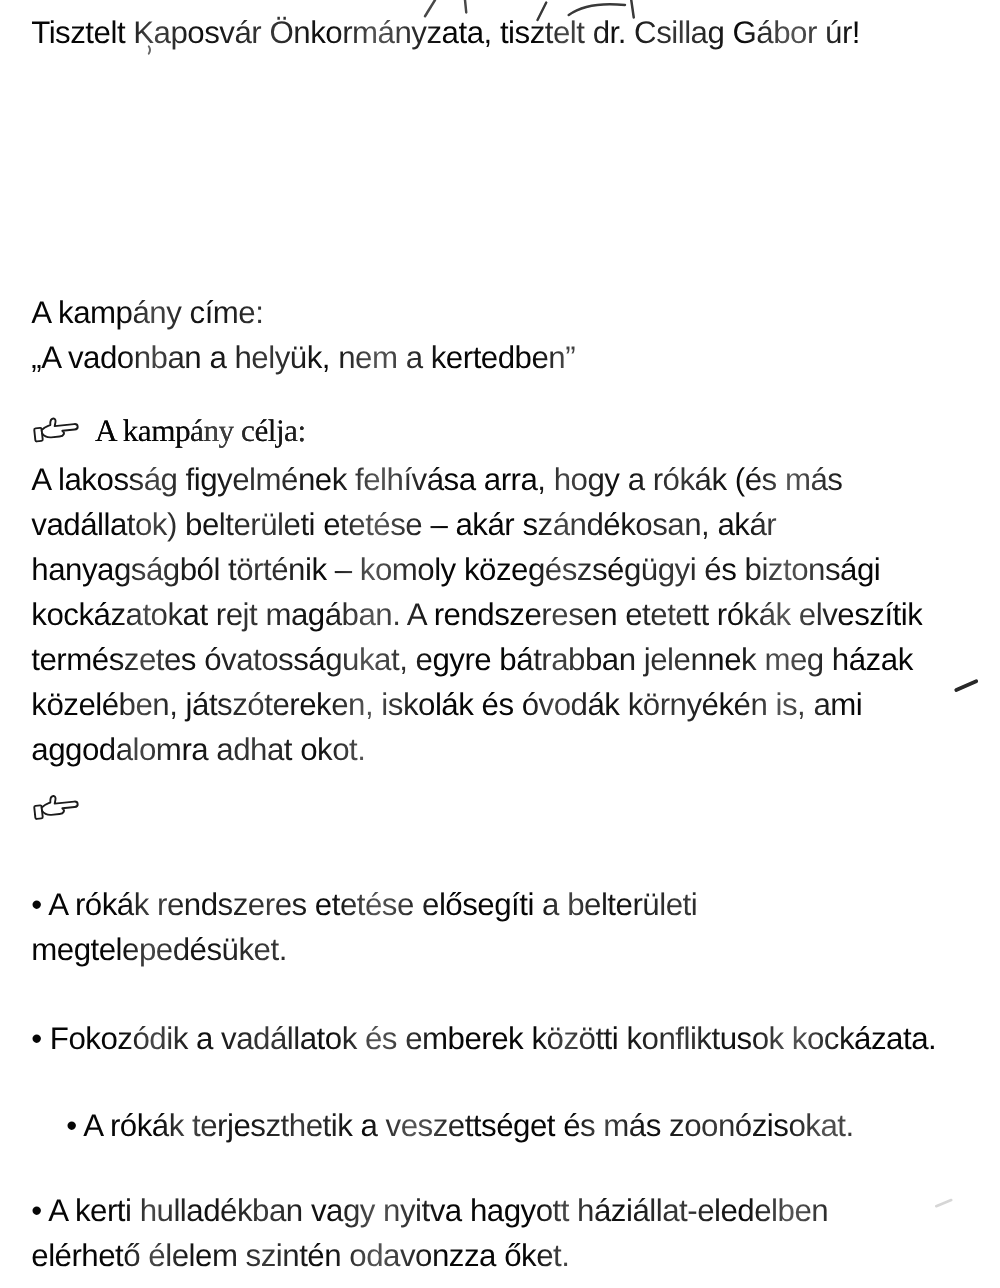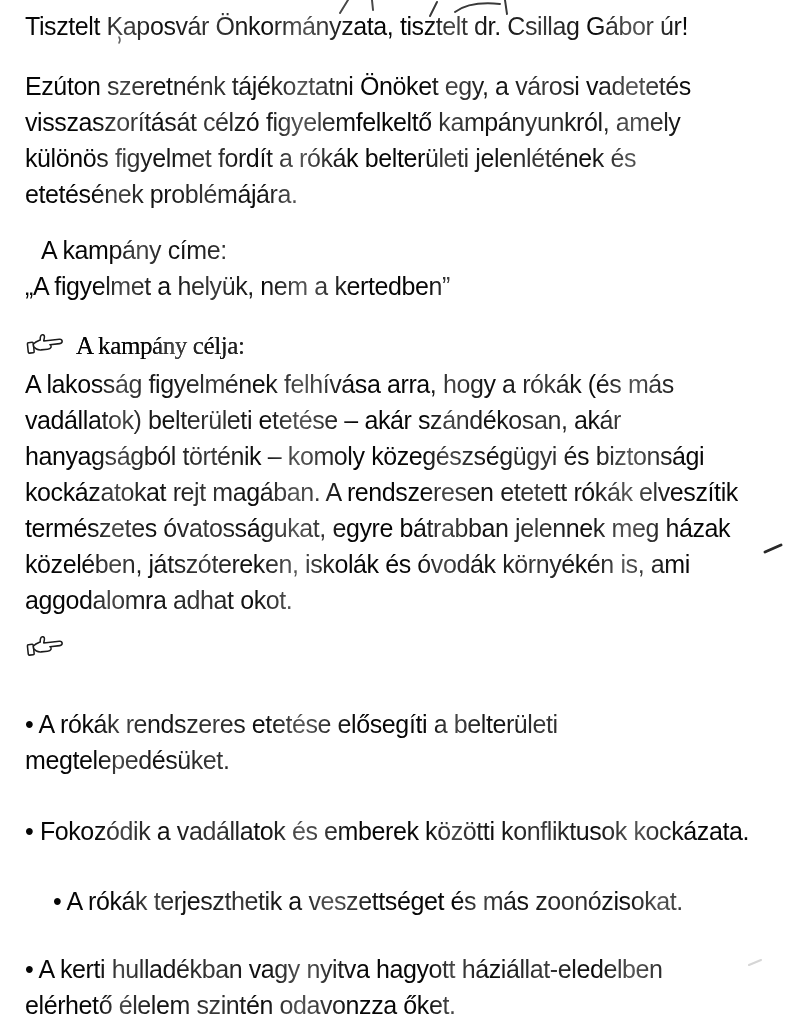--- a/index.html
+++ b/index.html
@@ -64,27 +64,23 @@
 
   <svg class="artifact" style="left:762px; top:540px;" width="26" height="16" viewBox="0 0 26 16">
     <path d="M3 12 L19 5" stroke="#2c2c2c" stroke-width="3" fill="none" stroke-linecap="round"></path>
   </svg>
   <svg class="artifact" style="left:746px; top:956px; opacity:.3;" width="20" height="12" viewBox="0 0 20 12">
     <path d="M3 9 L15 4" stroke="#777" stroke-width="2" fill="none" stroke-linecap="round"></path>
   </svg>
 
   <div class="txt" style="top:8px;">Tisztelt Kaposvár Önkormányzata, tisztelt dr. Csillag Gábor úr!</div>
 
-  <div class="txt" style="top:68px;">Ezúton szeretnénk tájékoztatni Önöket egy, a városi vadetetés
-visszaszorítását célzó figyelemfelkeltő kampányunkról, amely
-különös figyelmet fordít a rókák belterületi jelenlétének és
-etetésének problémájára.</div>
 
-  <div class="txt" style="top:232px;margin-left:16px;">A kampány címe:</div>
-  <div class="txt" style="top:268px;">„A figyelmet a helyük, nem a kertedben”</div>
+  <div class="txt" style="top:232px;">A kampány címe:</div>
+  <div class="txt" style="top:268px;">„A vadonban a helyük, nem a kertedben”</div>
 
   <div class="txt hand-heading" style="top:328px;font-family:Liberation Serif, serif;">
     <svg class="h-icon" viewBox="0 0 44 30">
       <rect x="3" y="9.5" width="6.5" height="11.5" rx="1.2" fill="#fff" stroke="#1f1f1f" stroke-width="1.7"></rect>
       <path d="M9.5 11.5 c2-1.5 4.5-2.6 6.5-3.2 l1.5-.4 c.1-3 1.2-5.4 3.1-5.4 1.8 0 2.2 1.7 1.6 3.6 l-1 3.2 h17.2 c1.7 0 2.9 1 2.9 2.4 0 1.4-1.2 2.4-2.9 2.4 H27.5 c1.1.9 1.5 2.1.9 3.1-.8 1.3-2.2 1.6-3.9 1.6 h-7.3 c-3.9-.1-6.3-2-7.7-4.5 z" fill="#fff" stroke="#1f1f1f" stroke-width="1.7" stroke-linejoin="round"></path>
     </svg>
     <span class="h-label">A kampány célja:</span>
   </div>
 
   <div class="txt" style="top:366px;">A lakosság figyelmének felhívása arra, hogy a rókák (és más

